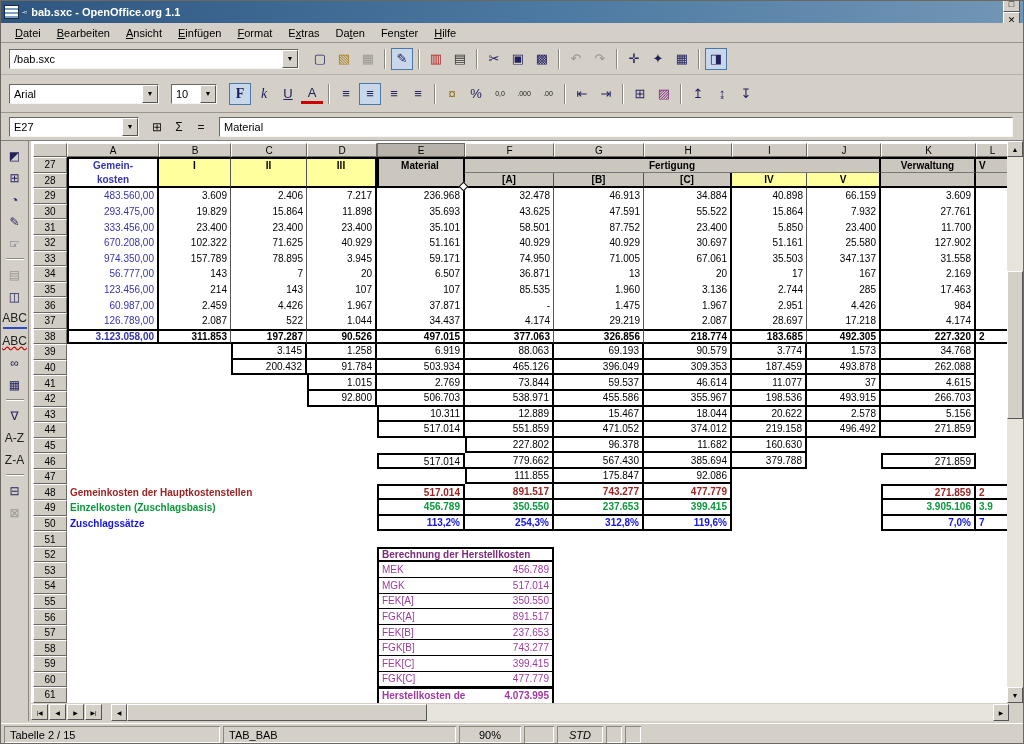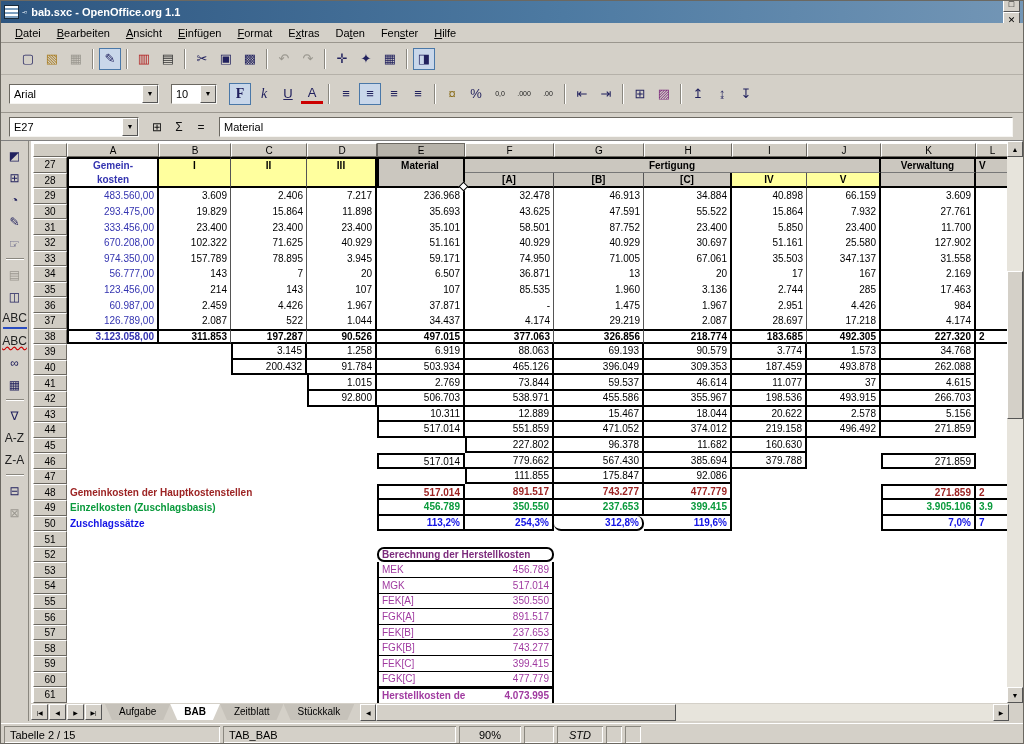--- a/index.html
+++ b/index.html
@@ -126,20 +126,24 @@
     <span class="menu-item"><u>A</u>nsicht</span>
     <span class="menu-item"><u>E</u>infügen</span>
     <span class="menu-item"><u>F</u>ormat</span>
     <span class="menu-item">E<u>x</u>tras</span>
     <span class="menu-item">Da<u>t</u>en</span>
     <span class="menu-item">Fen<u>s</u>ter</span>
     <span class="menu-item"><u>H</u>ilfe</span>
   </div>
 
 <div class="funcbar">
+  <span class="field" style="width:290px;">
+    <input readonly="" value="/bab.sxc" style="">
+    <span class="drop">▼</span>
+  </span>
   <span style="width:6px;"></span>
   <span id="funcicons" style="display:flex;align-items:center;gap:2px;">
       <div class="tbi">▢</div>
       <div class="tbi" style="color: rgb(168, 123, 30);">▧</div>
       <div class="tbi dis">▦</div>
       <div class="sep"></div>
       <div class="tbi act">✎</div>
       <div class="sep"></div>
       <div class="tbi" style="color: rgb(178, 34, 34);">▥</div>
       <div class="tbi" style="color: rgb(51, 51, 51);">▤</div>
@@ -477,27 +481,27 @@
       <div class="cell n b kg bl bb br" style="grid-area: 24 / 6 / auto / span 1;">456.789</div>
       <div class="cell n b kg bb br" style="grid-area: 24 / 7 / auto / span 1;">350.550</div>
       <div class="cell n b kg bb br" style="grid-area: 24 / 8 / auto / span 1;">237.653</div>
       <div class="cell n b kg bb br" style="grid-area: 24 / 9 / auto / span 1;">399.415</div>
       <div class="cell n b kg bl bb br" style="grid-area: 24 / 12 / auto / span 1;">3.905.106</div>
       <div class="cell b kg bb" style="grid-area: 24 / 13 / auto / span 1;">3.9</div>
       <div class="rh" style="grid-area: 25 / 1;">50</div>
       <div class="cell b ku ov" style="grid-area: 25 / 2 / auto / span 1;">Zuschlagssätze</div>
       <div class="cell n b ku bl bb br" style="grid-area: 25 / 6 / auto / span 1;">113,2%</div>
       <div class="cell n b ku bb br" style="grid-area: 25 / 7 / auto / span 1;">254,3%</div>
-      <div class="cell n b ku bb br" style="grid-area: 25 / 8 / auto / span 1; border-radius: 7px;">312,8%</div>
+      <div class="cell n b ku bb br" style="grid-area: 25 / 8 / auto / span 1;">312,8%</div>
       <div class="cell n b ku bb br" style="grid-area: 25 / 9 / auto / span 1;">119,6%</div>
       <div class="cell n b ku bl bb br" style="grid-area: 25 / 12 / auto / span 1;">7,0%</div>
       <div class="cell b ku bb" style="grid-area: 25 / 13 / auto / span 1;">7</div>
       <div class="rh" style="grid-area: 26 / 1;">51</div>
       <div class="rh" style="grid-area: 27 / 1;">52</div>
-      <div class="cell b kd bl bt bb br" style="grid-area: 27 / 6 / auto / span 2; border-radius: 7px;">Berechnung der Herstellkosten</div>
+      <div class="cell b kd bl bt bb br" style="grid-area: 27 / 6 / auto / span 2;">Berechnung der Herstellkosten</div>
       <div class="rh" style="grid-area: 28 / 1;">53</div>
       <div class="cell km bl db" style="grid-area: 28 / 6 / auto / span 1;">MEK</div>
       <div class="cell n km br db" style="grid-area: 28 / 7 / auto / span 1;">456.789</div>
       <div class="rh" style="grid-area: 29 / 1;">54</div>
       <div class="cell km bl db" style="grid-area: 29 / 6 / auto / span 1;">MGK</div>
       <div class="cell n km br db" style="grid-area: 29 / 7 / auto / span 1;">517.014</div>
       <div class="rh" style="grid-area: 30 / 1;">55</div>
       <div class="cell km bl db" style="grid-area: 30 / 6 / auto / span 1;">FEK[A]</div>
       <div class="cell n km br db" style="grid-area: 30 / 7 / auto / span 1;">350.550</div>
       <div class="rh" style="grid-area: 31 / 1;">56</div>
@@ -529,26 +533,20 @@
 </div>
 <div class="corner-br"></div>
 
 <div class="tabrow">
   <span id="tabnav" style="display:flex;gap:1px;margin-right:3px;">
       <span class="nav-btn">|◀</span>
       <span class="nav-btn">◀</span>
       <span class="nav-btn">▶</span>
       <span class="nav-btn">▶|</span>
     </span>
-  <span id="tabs" style="display:flex;">
-      <span class="tab">Aufgabe</span>
-      <span class="tab active">BAB</span>
-      <span class="tab">Zeitblatt</span>
-      <span class="tab">Stückkalk</span>
-    </span>
   <span class="hscroll">
     <span class="hbtn">◀</span>
     <span class="hthumb"></span>
     <span class="htrough"></span>
     <span class="hbtn">▶</span>
   </span>
 </div>
 
 <div class="statusbar" id="statusbar">
     <span class="sseg" style="width: 216px;">Tabelle 2 / 15</span>

